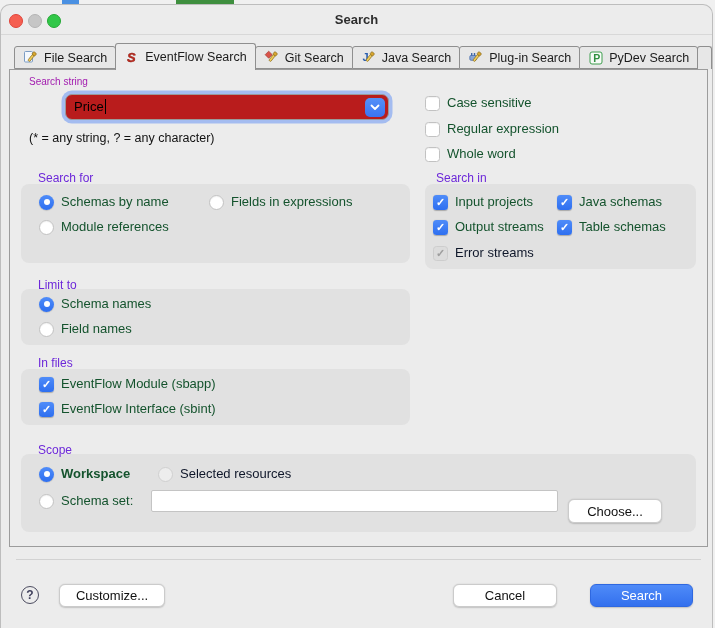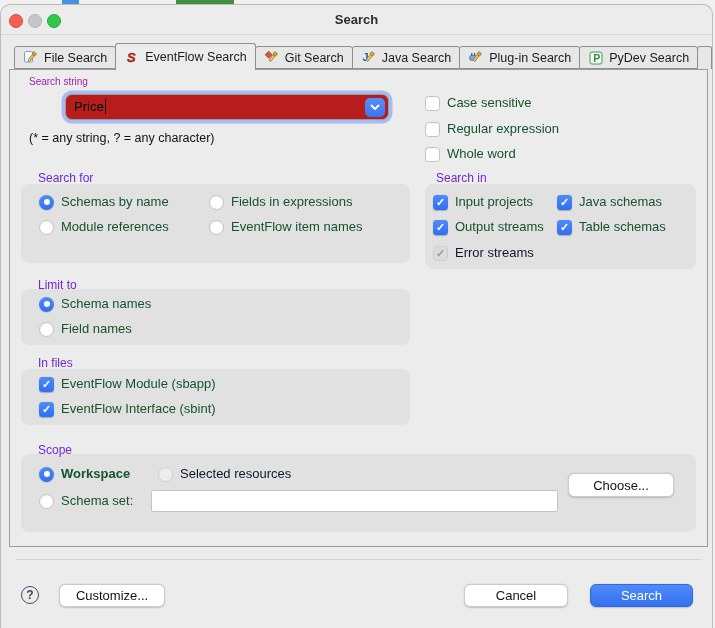--- a/index.html
+++ b/index.html
@@ -56,21 +56,21 @@
     background:linear-gradient(#5490f8,#3a74f1);display:flex;align-items:center;justify-content:center;}
   .hint{position:absolute;left:28px;top:126px;font-size:12.5px;color:#111;z-index:2;}
   .slabel{position:absolute;left:28px;top:71px;font-size:10px;color:#a21caf;z-index:2;}
   
   .ws-input{position:absolute;left:150px;top:485px;width:407px;height:22px;border:1px solid #c4c4c4;
     border-radius:2px;background:#fff;box-sizing:border-box;font-size:13px;padding:0 5px;z-index:2;outline:none;}
   .btn{position:absolute;height:23px;border-radius:6px;background:#fff;border:1px solid #cbcbcb;
     box-shadow:0 0.5px 1.5px rgba(0,0,0,.18);font-size:13px;color:#111;display:flex;
     align-items:center;justify-content:center;box-sizing:border-box;z-index:2;}
   .btn.blue{background:linear-gradient(#4f8bf8,#3370ee);border:1px solid #2f68e0;color:#fff;}
-  .choose-btn{left:567px;top:468px;width:106px;height:24px;}
+  .choose-btn{left:567px;top:494px;width:94px;height:24px;}
   .sep{position:absolute;left:15px;top:554px;width:685px;height:1px;background:#d2d2d2;}
   .help{position:absolute;left:20px;top:581px;width:18px;height:18px;border-radius:50%;
     border:1.4px solid #4c4c60;color:#40405c;font-size:12px;font-weight:700;display:flex;
     align-items:center;justify-content:center;box-sizing:border-box;z-index:2;}
 </style>
 </head>
 <body>
 
 <div class="desk-frag" style="left:62px;width:17px;background:#4a90e2;"></div>
 <div class="desk-frag" style="left:176px;width:58px;background:#3f8f3f;"></div>
@@ -176,24 +176,20 @@
     <span class="lbl">Fields in expressions</span>
   </div>
   <div class="row" style="left:38px;top:189px">
     <span class="rd on"></span>
     <span class="lbl">Schemas by name</span>
   </div>
   <div class="row" style="left:38px;top:214px">
     <span class="rd off"></span>
     <span class="lbl">Module references</span>
   </div>
-  <div class="row" style="left:208px;top:214px">
-    <span class="rd off"></span>
-    <span class="lbl">EventFlow item names</span>
-  </div>
 
   <div class="caption" style="left:435px;top:166px">Search in</div>
   <div class="panel" style="left:424px;top:179px;width:271px;height:85px"></div>
   <div class="row" style="left:432px;top:189px">
     <span class="cb on">
         <span class="tick">✓</span>
       </span>
     <span class="lbl">Input projects</span>
   </div>
   <div class="row" style="left:556px;top:189px">
@@ -260,16 +256,16 @@
   <div class="row" style="left:38px;top:488px">
     <span class="rd off"></span>
     <span class="lbl">Schema set:</span>
   </div>
   <input class="ws-input" type="text" value="" style="">
   <div class="btn choose-btn">Choose...</div>
 
   <div class="sep"></div>
   <div class="help">?</div>
   <div class="btn" style="left:58px;top:579px;width:106px">Customize...</div>
-  <div class="btn" style="left:463px;top:579px;width:104px">Cancel</div>
+  <div class="btn" style="left:452px;top:579px;width:104px">Cancel</div>
   <div class="btn blue" style="left:589px;top:579px;width:103px">Search</div>
 
 </div>
 
 </body></html>

